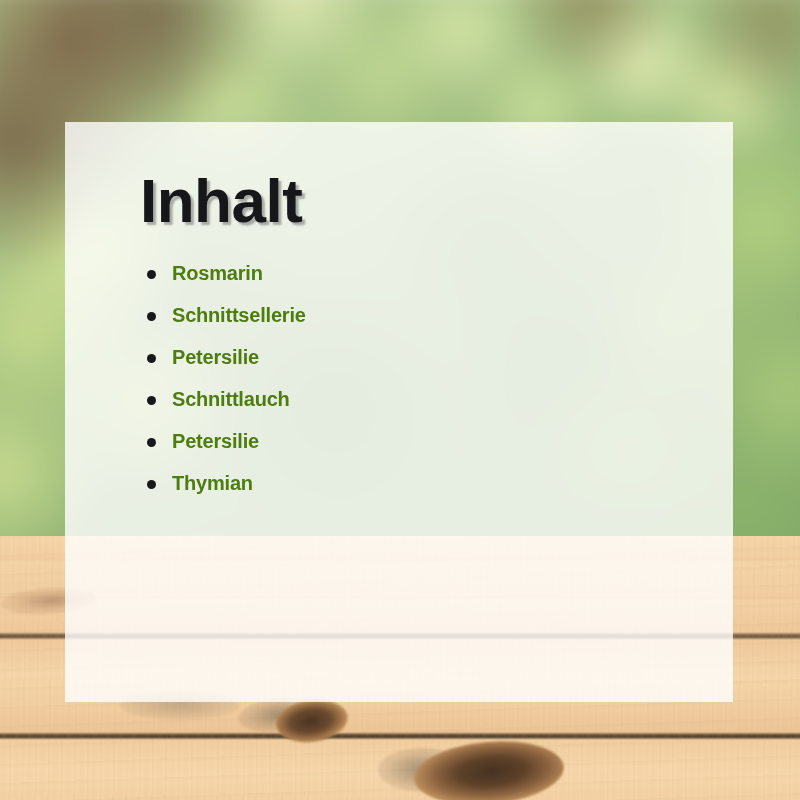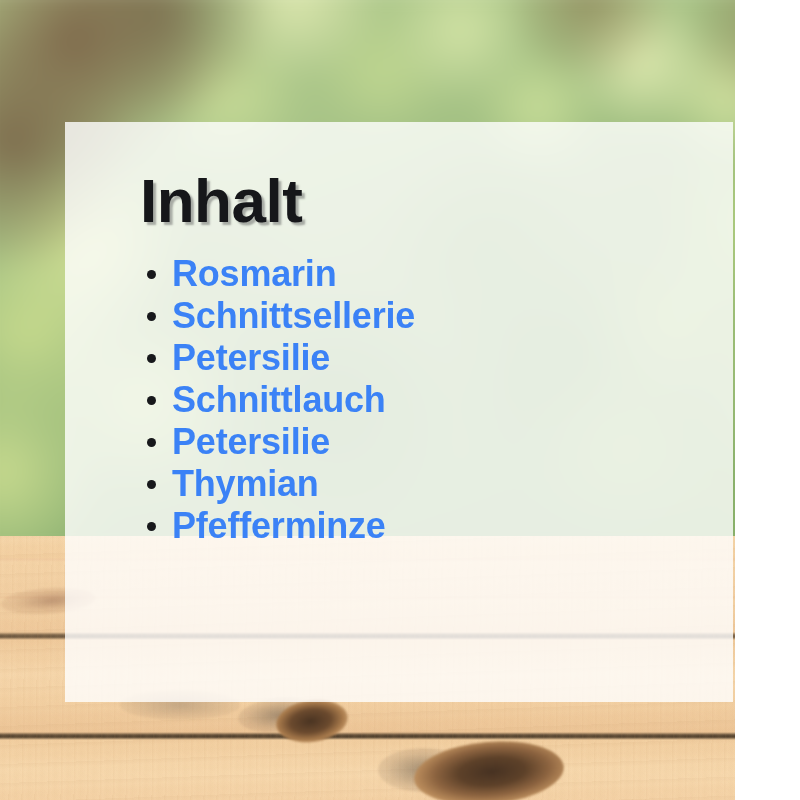--- a/index.html
+++ b/index.html
@@ -3,25 +3,24 @@
 <meta charset="utf-8">
 <style>
   html, body {
     margin: 0;
     padding: 0;
     background: #ffffff;
   }
 
   #stage {
     position: relative;
-    width: 720px;
+    width: 800px;
     height: 800px;
     overflow: hidden;
     font-family: "Liberation Sans", sans-serif;
-    padding-left: 15px;
   }
 
   
   .photo {
     position: absolute;
     inset: 0;
   }
 
   .foliage {
     position: absolute;
@@ -162,24 +161,24 @@
   .list {
     list-style: none;
     margin: 24px 0 0 0;
     padding: 0;
   }
 
   .list-item {
     position: relative;
     padding-left: 32px;
     margin: 0 0 7px 0;
-    font-size: 36px;
+    font-size: 20px;
     font-weight: bold;
     line-height: 35px;
-    color: #3b82f6;
+    color: #4d7c0f;
     letter-spacing: -0.2px;
   }
 
   .list-item .bullet {
     position: absolute;
     left: 7px;
     top: 14px;
     width: 9px;
     height: 9px;
     border-radius: 50%;
@@ -225,20 +224,16 @@
         <span>Schnittlauch</span>
       </li>
       <li class="list-item">
         <span class="bullet"></span>
         <span>Petersilie</span>
       </li>
       <li class="list-item">
         <span class="bullet"></span>
         <span>Thymian</span>
       </li>
-      <li class="list-item">
-        <span class="bullet"></span>
-        <span>Pfefferminze</span>
-      </li>
     </ul>
   </div>
 
 </div>
 
 </body></html>

